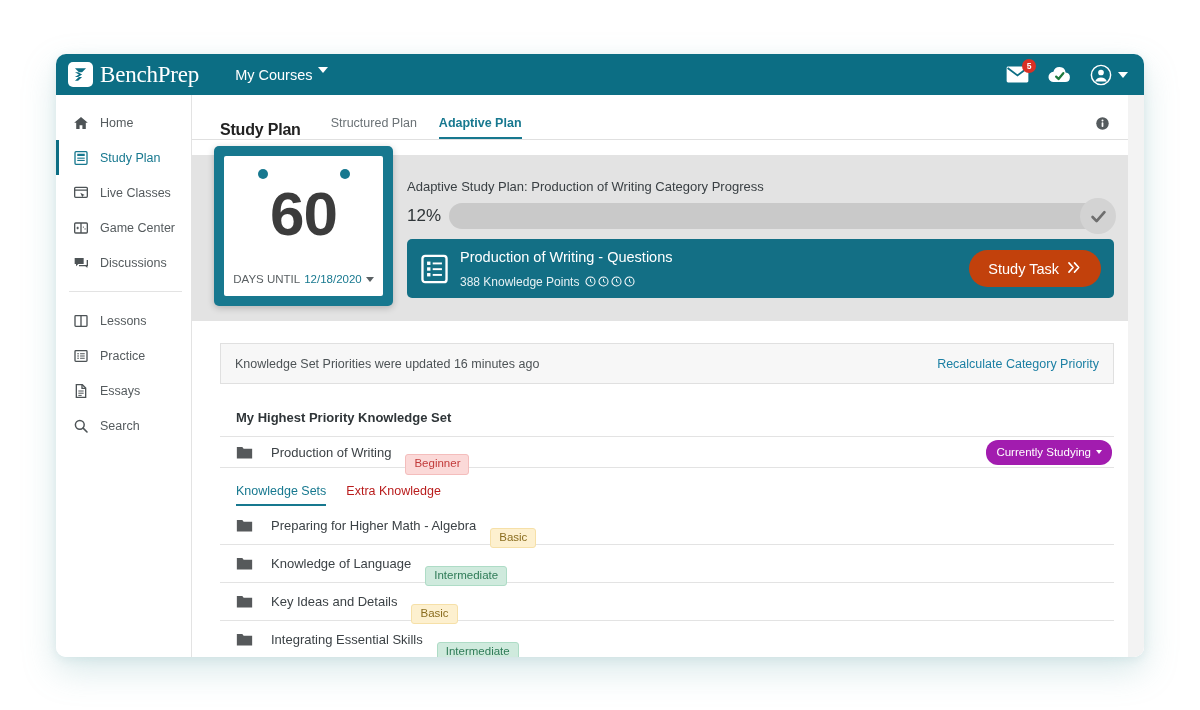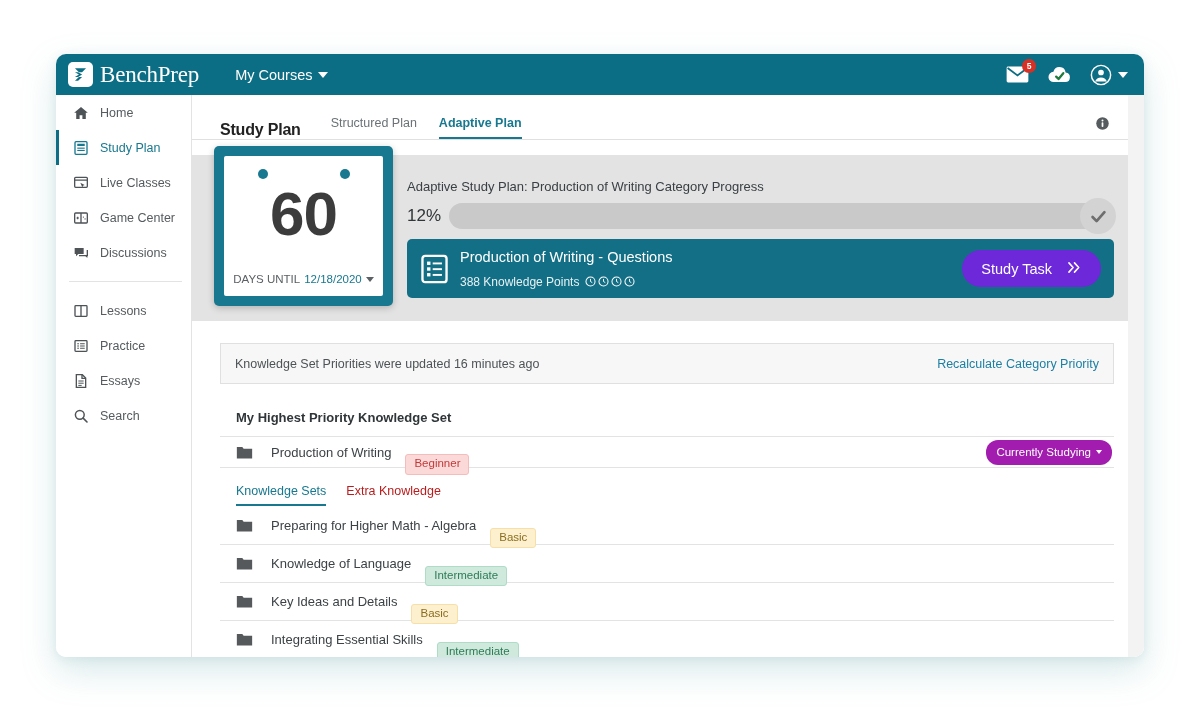--- a/index.html
+++ b/index.html
@@ -41,21 +41,21 @@
   .brand-name {
     color: #ffffff;
     font-family: "Liberation Serif", serif;
     font-size: 23px;
     letter-spacing: -0.2px;
   }
   .my-courses {
     color: #ffffff;
     font-size: 14.5px;
     margin-left: 36px;
-    display: flex; align-items: center; gap: 6px;
+    display: flex; align-items: flex-start; gap: 6px;
     cursor: pointer;
   }
   .caret-down {
     width: 0; height: 0;
     border-left: 5px solid transparent;
     border-right: 5px solid transparent;
     border-top: 6px solid #ffffff;
   }
   .top-right {
     margin-left: auto;
@@ -73,21 +73,21 @@
   }
   .avatar-wrap { display: flex; align-items: center; gap: 6px; cursor: pointer; }
 
   
   .body-row { display: flex; height: 562px; }
 
   .sidebar {
     width: 136px;
     background: #ffffff;
     border-right: 1px solid #e3e3e3;
-    padding-top: 0;
+    padding-top: 10px;
     flex: 0 0 136px;
   }
   .nav-item {
     display: flex; align-items: center; gap: 11px;
     height: 35px;
     padding-left: 13px;
     color: #555b5e;
     font-size: 12.5px;
     cursor: pointer;
     border-left: 3px solid transparent;
@@ -195,29 +195,29 @@
   }
   .task-icon { width: 27px; height: 30px; flex: 0 0 27px; margin-right: 12px; }
   .task-title { color: #ffffff; font-size: 14.5px; line-height: 1.25; }
   .task-sub {
     color: #e6f1f4; font-size: 12px;
     display: flex; align-items: center; gap: 6px; margin-top: 8px;
   }
   .kp-icons { display: flex; gap: 2px; }
   .study-btn {
     margin-left: auto;
-    background: #6d28d9;
+    background: #c2410c;
     color: #ffffff;
     border: none;
     border-radius: 20px;
     height: 37px;
     padding: 0 19px;
     font-size: 14.5px;
     font-family: "Liberation Sans", sans-serif;
-    display: flex; align-items: center; gap: 15px;
+    display: flex; align-items: center; gap: 8px;
     cursor: pointer;
   }
 
   
   .lower { padding: 22px 30px 0 28px; }
   .notice {
     border: 1px solid #e0e0e0;
     background: #f7f7f7;
     height: 41px;
     display: flex; align-items: center;

